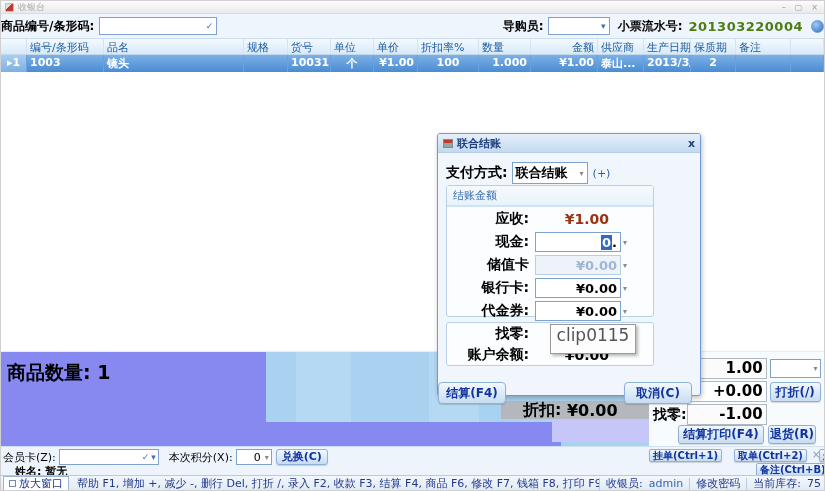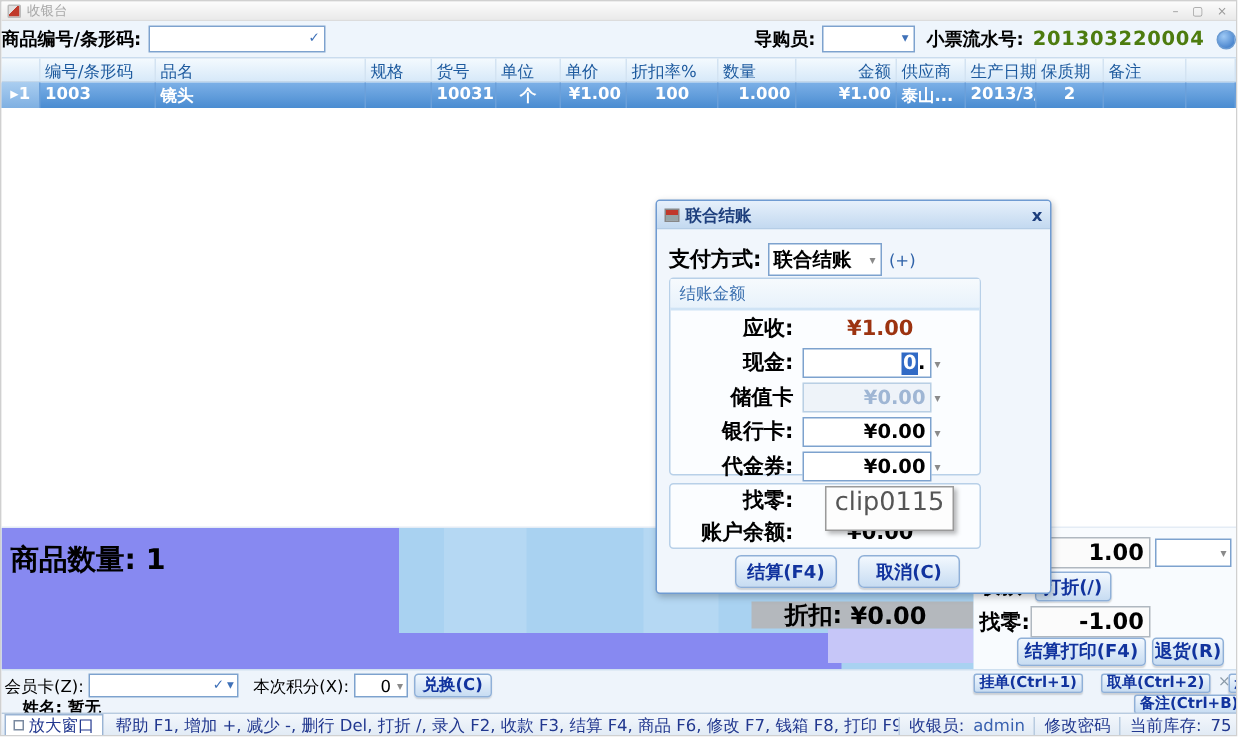--- a/index.html
+++ b/index.html
@@ -65,21 +65,21 @@
   .plus{color:#2f62a8;font-size:11px;margin-left:5px}
   .gbox{position:absolute;left:8px;width:208px;background:#fbfdff;border:1px solid #b8d0e8;border-radius:3px}
   .gbox .cap{font-size:11px;color:#3a6faf;padding:2px 6px;border-bottom:2px solid #cfe3f5;background:linear-gradient(#f6fafd,#e8f2fb)}
   .drow{display:flex;align-items:center;height:22px;margin:1px 4px}
   .drow .l{width:78px;text-align:right;font-weight:bold;font-size:14px;white-space:nowrap}
   .mbox{width:86px;height:20px;margin-left:6px;border:1px solid #7da2ce;background:#fff;display:flex;align-items:center;justify-content:flex-end;font-weight:bold;font-size:13px;padding:0 3px;color:#000}
   .mbox.dis{background:#eef3f9;border-color:#b9cfe4;color:#9fb6d4}
   .marr{color:#8a8a8a;font-size:8px;margin-left:2px}
   .recv{width:92px;text-align:right;font-weight:bold;font-size:14px;color:#9c3310;padding-right:12px}
   .sel{background:#316ac5;color:#fff;padding:0 1px}
-  .dlg-btns{position:absolute;left:0;right:0;top:236px;display:flex;justify-content:center;gap:14px;padding-right:8px}
+  .dlg-btns{position:absolute;left:0;right:0;top:248px;display:flex;justify-content:space-between;gap:14px;padding-right:8px}
   .dlg-btns .btn{width:68px;height:22px;font-size:12px;line-height:20px;border-radius:4px}
 
   
   .tooltip{position:absolute;left:549px;top:323px;width:86px;height:30px;background:#fdfdfd;border:1px solid #9a9a9a;box-shadow:2px 2px 3px rgba(0,0,0,.28);z-index:20;display:flex;align-items:flex-start;justify-content:center;font-size:17px;color:#555}
 
   
   .memberbar{position:absolute;top:445px;left:0;right:0;height:29px;background:#eef4fb;border-top:1px solid #cfe0f0;font-size:11px}
   .mb-row1{position:absolute;top:2px;left:2px;display:flex;align-items:center}
   .mcombo{width:100px;height:16px;background:#fff;border:1px solid #7da2ce;margin-left:3px;display:flex;align-items:center;justify-content:flex-end;padding:0 2px;gap:2px}
   .pointsbox{width:36px;height:16px;background:#fff;border:1px solid #7da2ce;margin-left:3px;display:flex;align-items:center;justify-content:flex-end;padding:0 2px;gap:2px}
@@ -185,20 +185,21 @@
   <div class="paypanel">
     <div class="prow" style="left:4px;top:6px">
       <span class="plabel">应收:</span>
       <span class="pbox">1.00</span>
       <span class="smallcombo" style="margin-left:3px">
         <span class="marr">▾</span>
       </span>
     </div>
     <div class="prow" style="left:4px;top:29px">
       <span class="plabel">收款:</span>
+      <span class="pbox white">+0.00</span>
       <span class="btn" style="width:51px;height:20px;line-height:18px;font-size:12px;margin-left:3px">打折(/)</span>
     </div>
     <div class="prow" style="left:4px;top:52px">
       <span class="plabel">找零:</span>
       <span class="pbox">-1.00</span>
     </div>
     <div class="prow" style="left:29px;top:73px;gap:4px">
       <span class="btn" style="width:86px;height:19px;line-height:17px;font-size:12px">结算打印(F4)</span>
       <span class="btn" style="width:48px;height:19px;line-height:17px;font-size:12px">退货(R)</span>
     </div>

